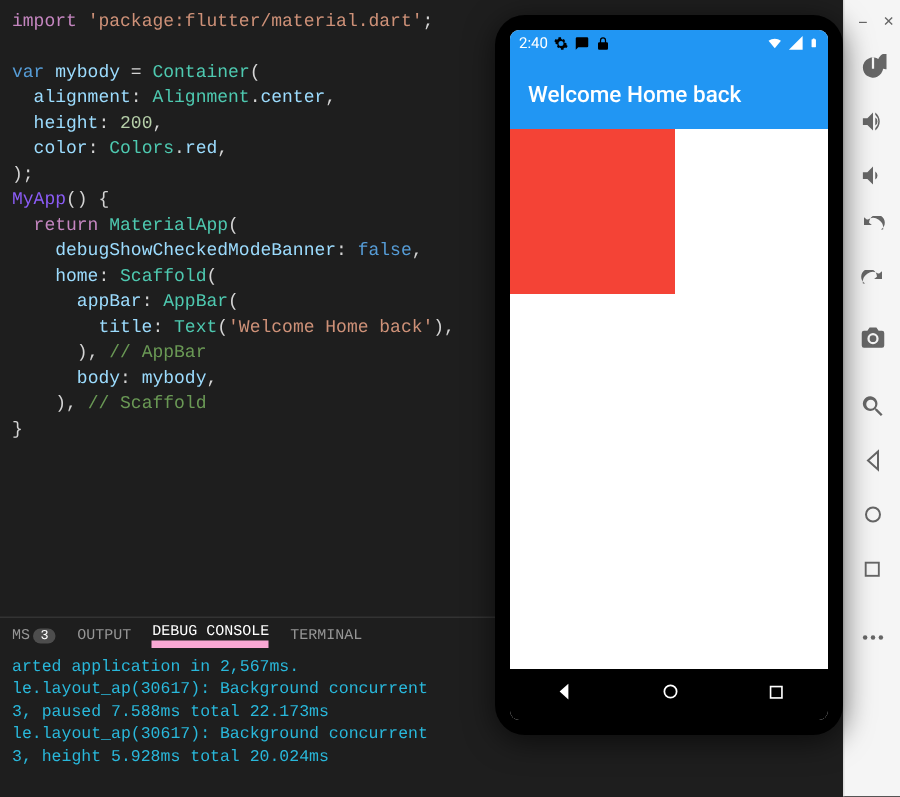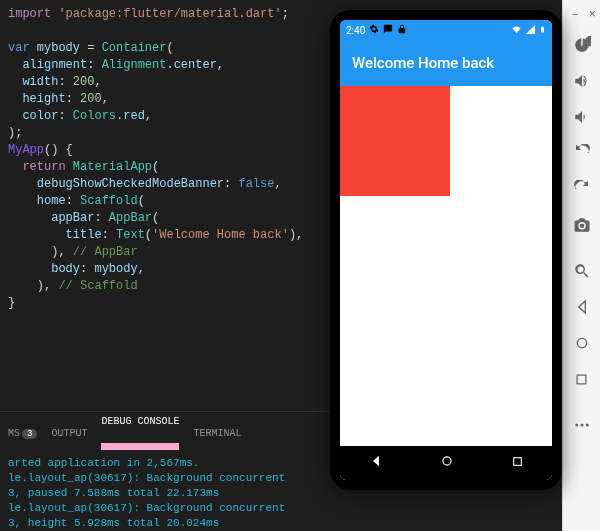--- a/index.html
+++ b/index.html
@@ -36,21 +36,21 @@
   }
   .panel-tabs {
     display: flex;
     align-items: center;
     gap: 14px;
     padding: 4px 8px;
     font-size: 10px;
     color: #969696;
   }
   .panel-tabs .tab { cursor: pointer; }
-  .panel-tabs .tab.active { color: #fff; border-bottom: 7px solid #f9a8d4; padding-bottom: 16px; }
+  .panel-tabs .tab.active { color: #fff; border-bottom: 5px solid #f9a8d4; padding-bottom: 0; }
   .panel-tabs .badge {
     display: inline-block;
     background: #4d4d4d;
     color: #fff;
     border-radius: 8px;
     padding: 0 5px;
     font-size: 9px;
     margin-left: 2px;
   }
   .console {
@@ -81,21 +81,21 @@
     height: 20px;
     color: #fff;
     font-family: Roboto, Arial, sans-serif;
     font-size: 10px;
     display: flex;
     align-items: center;
     justify-content: space-between;
     padding: 0 6px;
   }
   .statusbar .status-icons svg, .statusbar .status-right svg { fill: #fff; }
-  .statusbar .status-left { display: flex; align-items: center; gap: 4px; }
+  .statusbar .status-left { display: flex; gap: 4px; }
   .statusbar .status-right { display: flex; align-items: center; gap: 3px; }
   .appbar { background: #2196f3; color: #fff; font-family: Roboto, Arial, sans-serif; font-size: 15px; font-weight: 500; padding: 14px 12px; }
   .app-body { flex: 1; background: #fff; position: relative; }
   .red-box { background: #f44336; width: 110px; height: 110px; }
   .navbar { background: #000; height: 34px; display: flex; align-items: center; justify-content: space-around; }
   .navbar svg { fill: #fff; }
   .right-toolbar {
     width: 38px;
     background: #f5f5f5;
     border-left: 1px solid #ddd;
@@ -119,21 +119,20 @@
 </style>
 </head>
 <body>
 
 <div class="left-pane">
   <div class="code-area">
     <div class="line"><span class="kw-pink">import</span> <span class="string">'package:flutter/material.dart'</span><span class="punct">;</span></div>
     <div class="line">&nbsp;</div>
     <div class="line"><span class="kw-blue">var</span> <span class="var-lightblue">mybody</span> <span class="punct">=</span> <span class="type-teal">Container</span><span class="punct">(</span></div>
     <div class="line">  <span class="var-lightblue">alignment</span><span class="punct">:</span> <span class="type-teal">Alignment</span><span class="punct">.</span><span class="var-lightblue">center</span><span class="punct">,</span></div>
-    <div class="line">  <span class="var-lightblue">width</span><span class="punct">:</span> <span class="num">200</span><span class="punct">,</span></div>
     <div class="line">  <span class="var-lightblue">height</span><span class="punct">:</span> <span class="num">200</span><span class="punct">,</span></div>
     <div class="line">  <span class="var-lightblue">color</span><span class="punct">:</span> <span class="type-teal">Colors</span><span class="punct">.</span><span class="var-lightblue">red</span><span class="punct">,</span></div>
     <div class="line"><span class="punct">);</span></div>
     <div class="line"><span class="func-yellow">MyApp</span><span class="punct">() {</span></div>
     <div class="line">  <span class="kw-pink">return</span> <span class="type-teal">MaterialApp</span><span class="punct">(</span></div>
     <div class="line">    <span class="var-lightblue">debugShowCheckedModeBanner</span><span class="punct">:</span> <span class="bool">false</span><span class="punct">,</span></div>
     <div class="line">    <span class="var-lightblue">home</span><span class="punct">:</span> <span class="type-teal">Scaffold</span><span class="punct">(</span></div>
     <div class="line">      <span class="var-lightblue">appBar</span><span class="punct">:</span> <span class="type-teal">AppBar</span><span class="punct">(</span></div>
     <div class="line">        <span class="var-lightblue">title</span><span class="punct">:</span> <span class="type-teal">Text</span><span class="punct">(</span><span class="string">'Welcome Home back'</span><span class="punct">),</span></div>
     <div class="line">      <span class="punct">),</span> <span class="comment">// AppBar</span></div>

